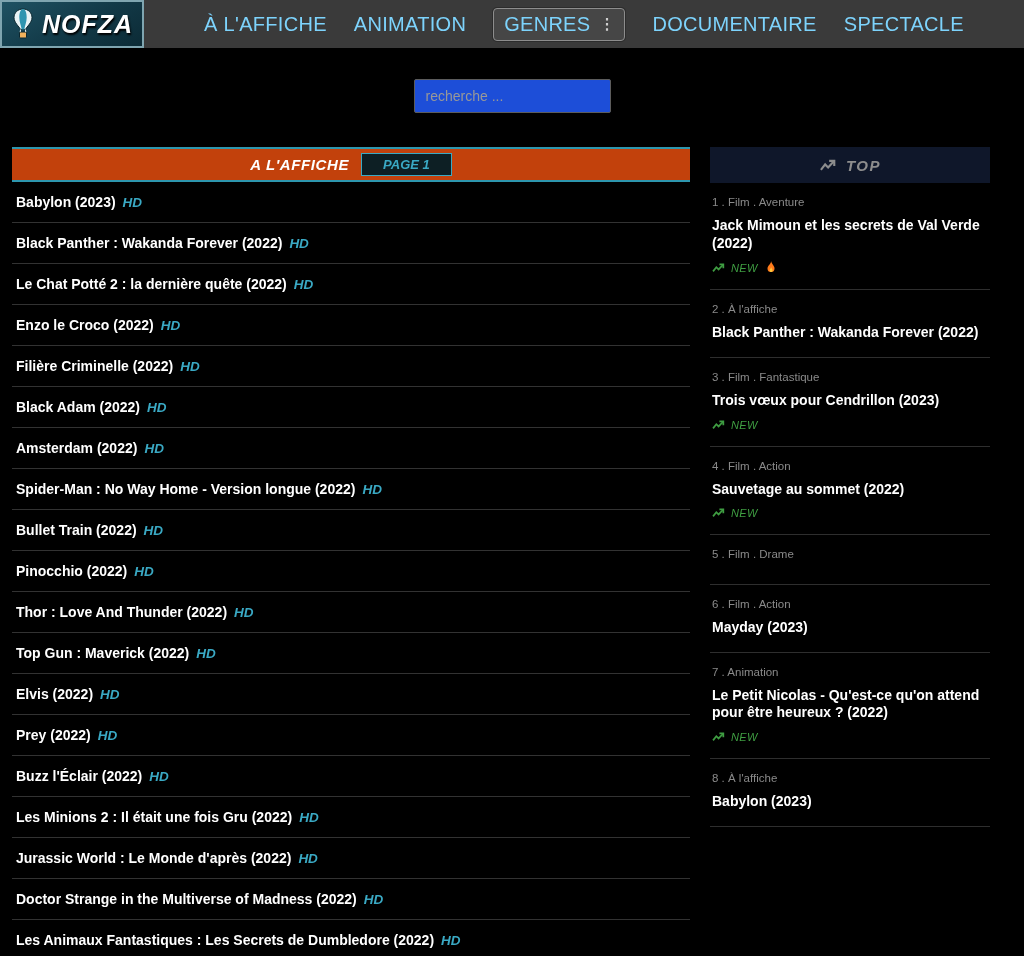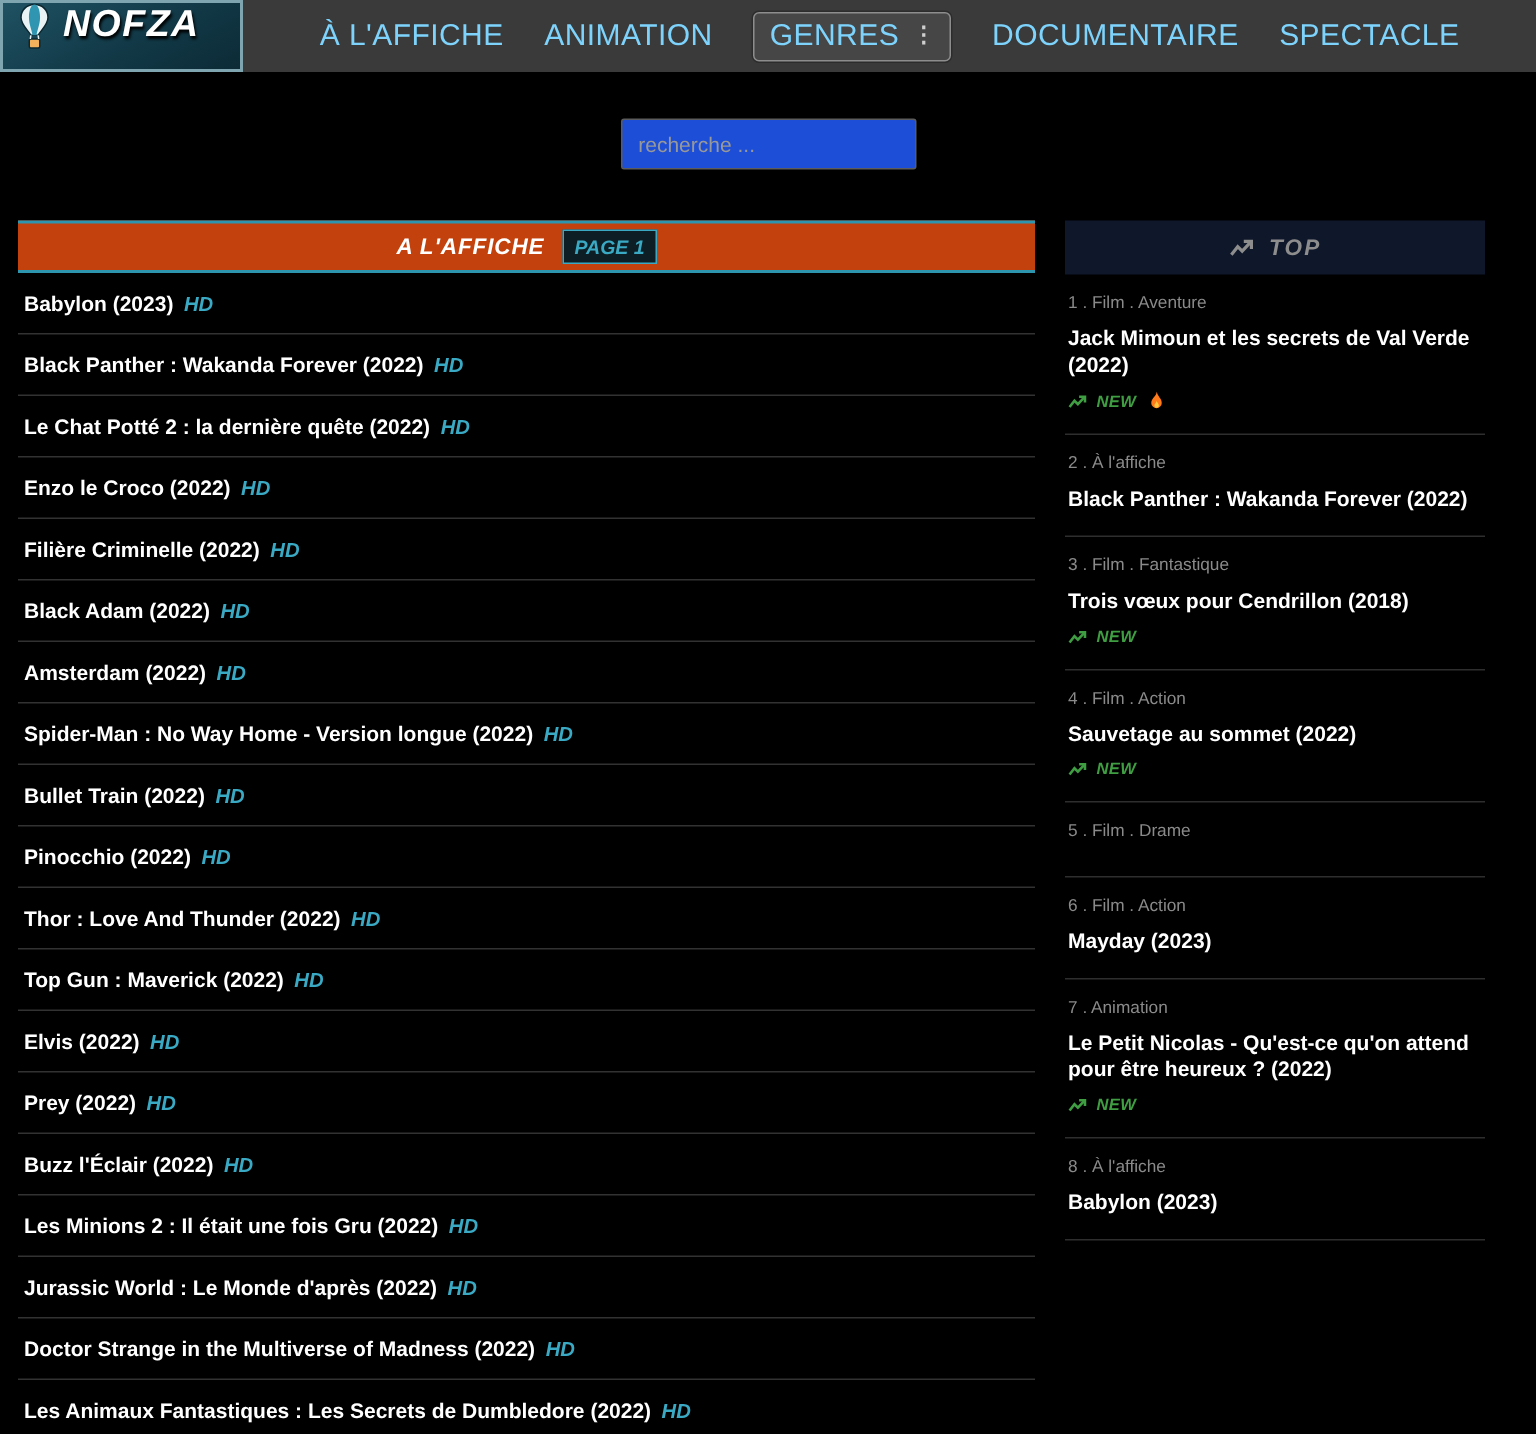--- a/index.html
+++ b/index.html
@@ -9,24 +9,24 @@
     font-family:"Liberation Sans", sans-serif;
     overflow:hidden;
     color:#fff;
   }
   
   .topbar {
     height:48px; background:#3a3a3a;
     display:flex; align-items:center;
   }
   .logo-box {
-    width:162px; height:48px; flex:0 0 auto;
+    width:144px; height:48px; flex:0 0 auto;
     background:linear-gradient(150deg,#1f5263 0%,#123947 55%,#0c2b36 100%);
     border:2px solid #7fa5b0;
-    display:flex; gap:8px; padding:0 10px;
+    display:flex; align-items:center; gap:8px; padding:0 10px;
     cursor:pointer;
   }
   .logo-text {
     font-size:25px; font-weight:bold; font-style:italic;
     color:#fff; letter-spacing:1px; text-shadow:1px 2px 2px #000;
   }
   .topnav {
     flex:1; display:flex; align-items:center; justify-content:center; gap:27px;
   }
   .nav-item {
@@ -61,21 +61,21 @@
     border-top:2px solid #2d96ae; border-bottom:2px solid #2d96ae;
     background:#c2410c;
     display:flex; align-items:center; justify-content:center; gap:12px;
   }
   .main-title {
     color:#fff; font-weight:bold; font-style:italic; font-size:15px; letter-spacing:.6px;
   }
   .page-badge {
     color:#3aa9c4; border:1px solid #3aa9c4; background:#0d1f24;
     font-weight:bold; font-style:italic; font-size:13px;
-    padding:3px 7px; cursor:pointer;
+    padding:3px 21px; cursor:pointer;
   }
   .movie-row {
     height:41px; display:flex; align-items:center; gap:7px;
     border-bottom:1px solid #323232; padding-left:4px; cursor:pointer;
   }
   .movie-title { color:#fff; font-weight:bold; font-size:14px; white-space:nowrap; }
   .movie-quality { color:#3aa9c4; font-weight:bold; font-style:italic; font-size:13.5px; }
   
   .side-header {
     height:36px; background:#0f172a;
@@ -83,21 +83,21 @@
     color:#8d8d8d; font-weight:bold; font-style:italic; font-size:15px; letter-spacing:1.5px;
   }
   .side-header svg { color:#8d8d8d; }
   .top-item { padding:13px 2px 15px; border-bottom:1px solid #2e2e2e; }
   .top-cat { color:#8a8a8a; font-size:11.5px; margin-bottom:9px; }
   .top-title {
     color:#fff; font-weight:bold; font-size:14px; line-height:1.26; cursor:pointer;
   }
   .top-new {
     margin-top:9px; display:flex; align-items:center; gap:6px;
-    color:#3f9e42; font-size:11px; font-weight:bold; font-style:italic; letter-spacing:.3px;
+    color:#3f9e42; font-size:11px; font-weight:normal; font-style:italic; letter-spacing:.3px;
   }
   .flame { display:inline-flex; margin-left:2px; }
 </style>
 </head>
 <body>
 
 <header class="topbar">
   <div class="logo-box">
     <span style="display:inline-flex;">
       <svg width="22" height="32" viewBox="0 0 22 32">
@@ -264,21 +264,21 @@
   </div>
 
   <div class="top-item">
     <div class="top-cat">2 . À l'affiche</div>
     <div class="top-title">Black Panther : Wakanda Forever (2022)</div>
 
   </div>
 
   <div class="top-item">
     <div class="top-cat">3 . Film . Fantastique</div>
-    <div class="top-title">Trois vœux pour Cendrillon (2018)</div>
+    <div class="top-title">Trois vœux pour Cendrillon (2023)</div>
     <div class="top-new">
       <span style="display:inline-flex;">
         <svg width="13" height="10" viewBox="0 0 14 11" fill="none">
           <polyline points="1,9.2 4.6,4.6 7.1,7.1 12,1.9" stroke="currentColor" stroke-width="1.9"></polyline>
           <polyline points="8,1.6 12.3,1.6 12.3,5.9" stroke="currentColor" stroke-width="1.9"></polyline>
         </svg>
       </span>
       <span>NEW</span>
 
     </div>

